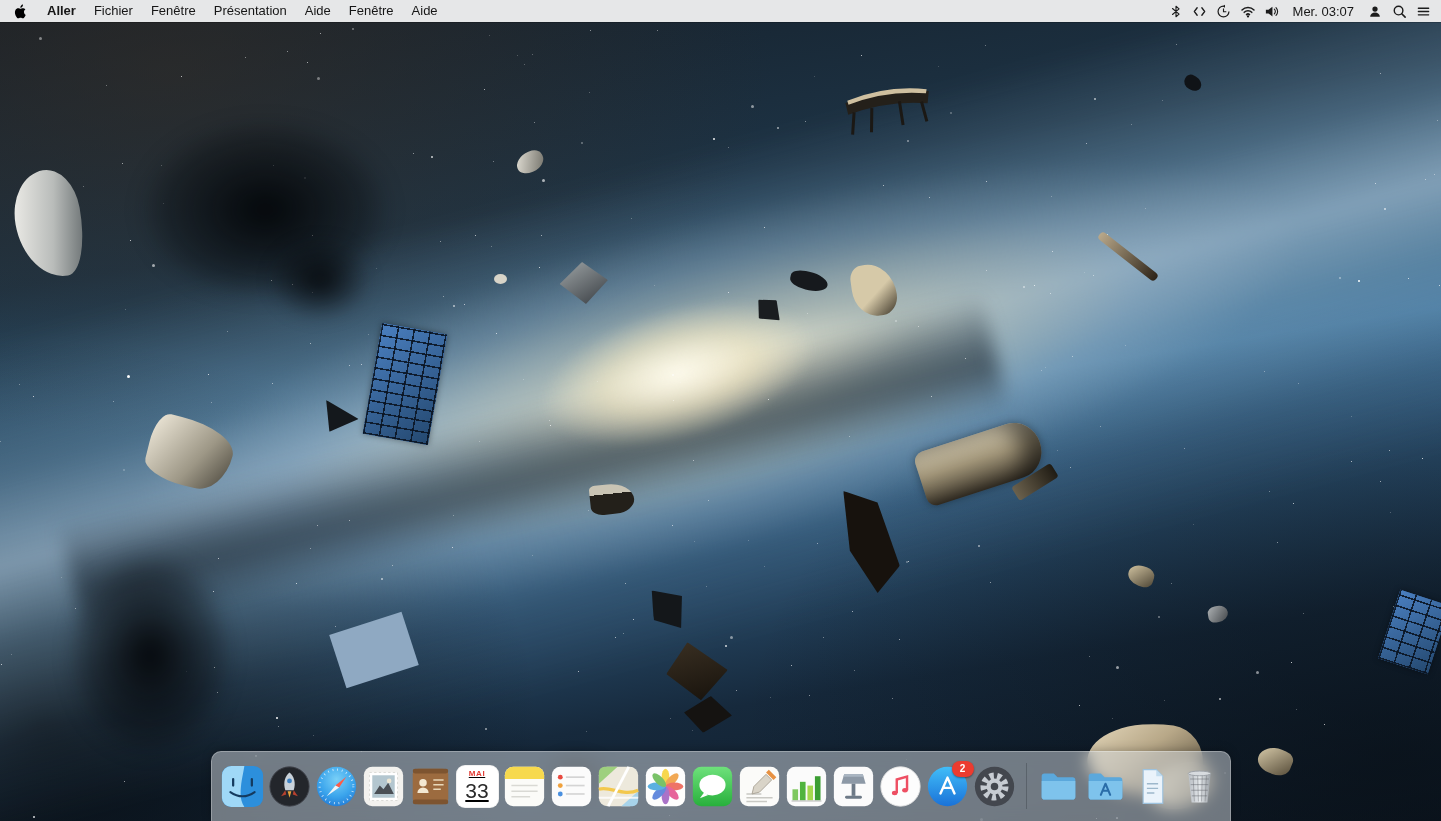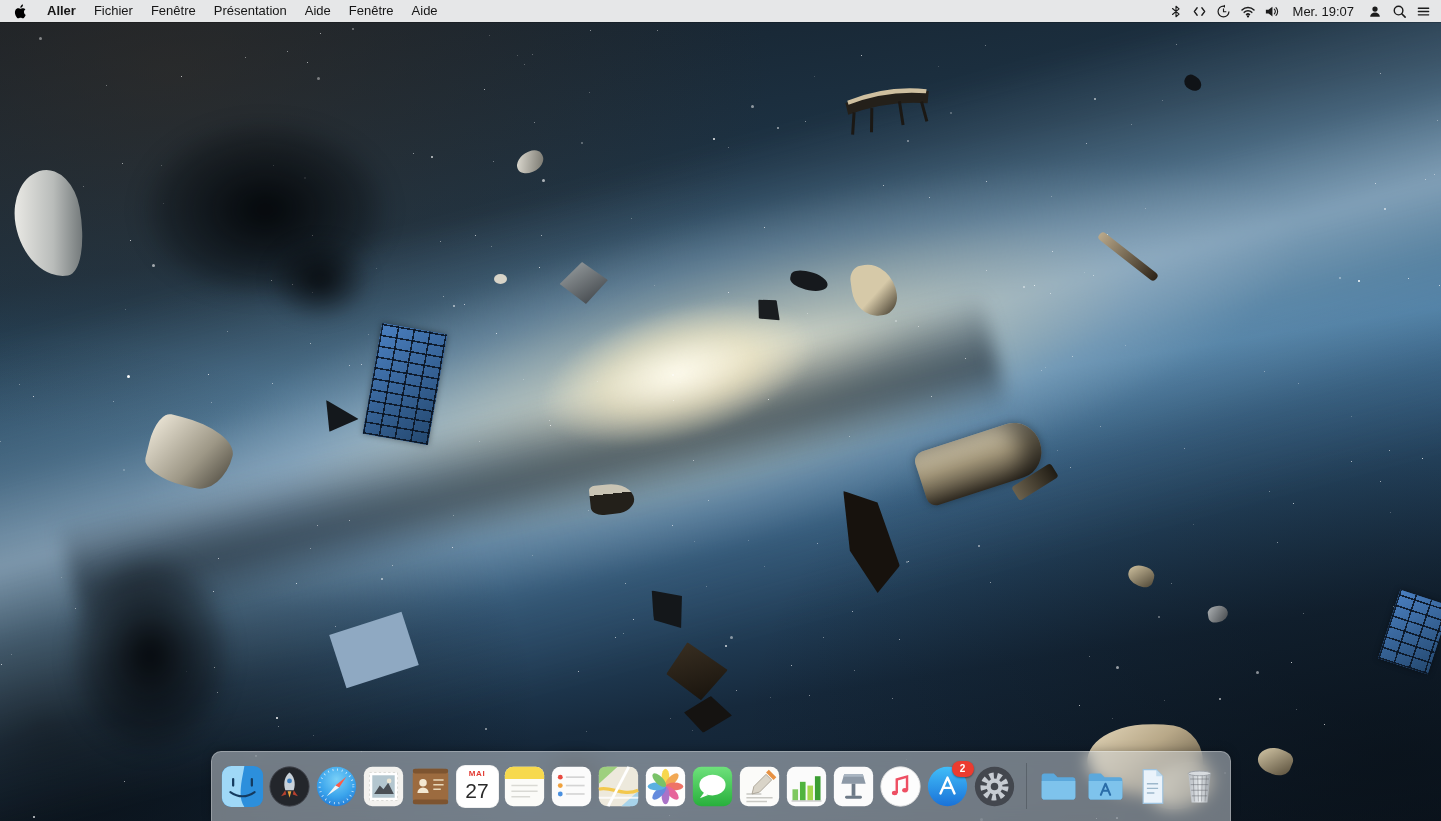--- a/index.html
+++ b/index.html
@@ -54,21 +54,21 @@
       repeating-linear-gradient(90deg, rgba(40,56,74,0.85) 0 1.5px, transparent 1.5px 13px),
       linear-gradient(135deg,#a9c0d6,#5c7democ);}
 
   
   .dock{position:absolute;bottom:0;left:50%;transform:translateX(-50%);z-index:30;
         height:56px;padding:6px 9px 7px;display:flex;align-items:center;gap:4px;
         background:rgba(212,218,224,0.5);
         border:1px solid rgba(255,255,255,0.28);border-bottom:none;
         border-radius:10px 10px 0 0;
         backdrop-filter:blur(8px);
-        box-shadow:0 -1px 10px rgba(0,0,0,0.25);}
+        box-shadow:0 -1px 10px rgba(0,0,0,0.25);text-decoration:underline;}
   .dock-icon{position:relative;width:43px;height:43px;cursor:pointer;flex:0 0 auto;}
   .dock-icon svg{width:100%;height:100%;display:block;}
   .dock-sep{width:1px;height:46px;background:rgba(50,55,60,0.35);margin:0 6px;flex:0 0 auto;}
   .cal{background:#fff;border-radius:9px;display:flex;flex-direction:column;align-items:center;
        box-shadow:inset 0 0 0 1px rgba(0,0,0,0.06);}
   .cal-month{color:#e23a32;font-size:8px;font-weight:bold;letter-spacing:0.6px;margin-top:5px;line-height:1;}
   .cal-day{color:#2a2a2a;font-size:21px;font-weight:normal;line-height:1;margin-top:2px;}
   .badge{position:absolute;top:-4px;right:-5px;min-width:16px;height:16px;border-radius:9px;
          background:#ec3b2f;color:#fff;font-size:10px;font-weight:bold;
          display:flex;align-items:center;justify-content:center;padding:0 3px;
@@ -119,21 +119,21 @@
           <path d="M6.4 11.3 a2.3 2.3 0 0 1 3.2 0" stroke="#1c1c1c" stroke-width="1.6" fill="none" stroke-linecap="round"></path>
           <circle cx="8" cy="13.2" r="1.2" fill="#1c1c1c"></circle>
         </svg>
       </span>
       <span class="mb-ic">
         <svg width="15" height="15" viewBox="0 0 16 16">
           <path d="M2 6 h2.8 L9 2.8 v10.4 L4.8 10 H2z" fill="#1c1c1c"></path>
           <path d="M11 5.5 a3.4 3.4 0 0 1 0 5 M12.8 3.8 a6 6 0 0 1 0 8.4" stroke="#1c1c1c" stroke-width="1.2" fill="none" stroke-linecap="round"></path>
         </svg>
       </span>
-      <span class="mb-clock">Mer. 19:07</span>
+      <span class="mb-clock">Mer. 03:07</span>
       <span class="mb-ic">
         <svg width="14" height="15" viewBox="0 0 16 16">
           <circle cx="8" cy="5.2" r="3" fill="#1c1c1c"></circle>
           <path d="M2.5 14 a5.5 4.8 0 0 1 11 0z" fill="#1c1c1c"></path>
         </svg>
       </span>
       <span class="mb-ic">
         <svg width="15" height="15" viewBox="0 0 16 16">
           <circle cx="7" cy="7" r="4.6" stroke="#1c1c1c" stroke-width="1.5" fill="none"></circle>
           <path d="M10.4 10.4 L14 14" stroke="#1c1c1c" stroke-width="1.7" stroke-linecap="round"></path>
@@ -487,21 +487,21 @@
         <rect x="4" y="4" width="38" height="5" rx="2.5" fill="#7d5430"></rect>
         <rect x="4" y="37" width="38" height="5" rx="2.5" fill="#7d5430"></rect>
         <circle cx="15" cy="19" r="4" fill="#f3e8d2"></circle>
         <path d="M9 30 a6 6 0 0 1 12 0z" fill="#f3e8d2"></path>
         <path d="M26 16 h11 M26 21 h11 M26 26 h8" stroke="#e9d9ba" stroke-width="1.6" fill="none"></path>
       </svg>
     </div>
 
     <div class="dock-icon cal">
       <span class="cal-month">MAI</span>
-      <span class="cal-day">27</span>
+      <span class="cal-day">33</span>
     </div>
 
     <div class="dock-icon">
       <svg viewBox="0 0 46 46">
         <rect x="2" y="2" width="42" height="42" rx="9" fill="#fbfbf8"></rect>
         <path d="M2 11 a9 9 0 0 1 9-9 h24 a9 9 0 0 1 9 9 v4 H2z" fill="#f7d94d"></path>
         <path d="M9 22 h28 M9 28 h28 M9 34 h20" stroke="#d9d9d4" stroke-width="1.6" fill="none"></path>
       </svg>
     </div>
 

